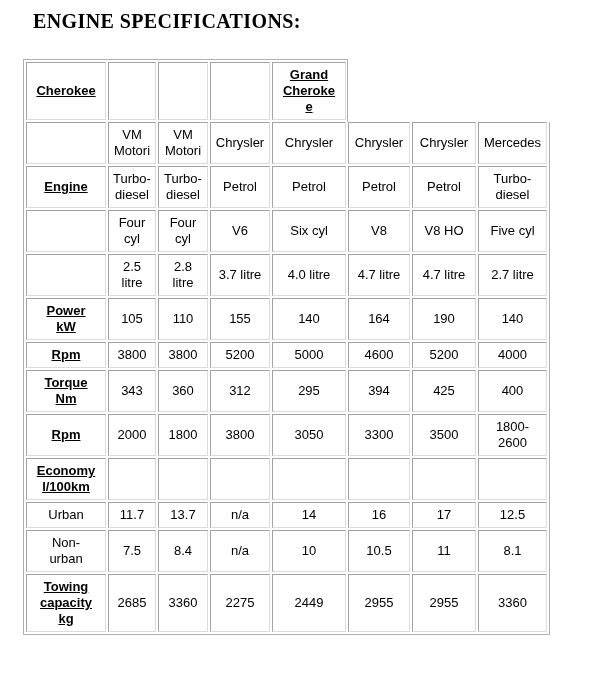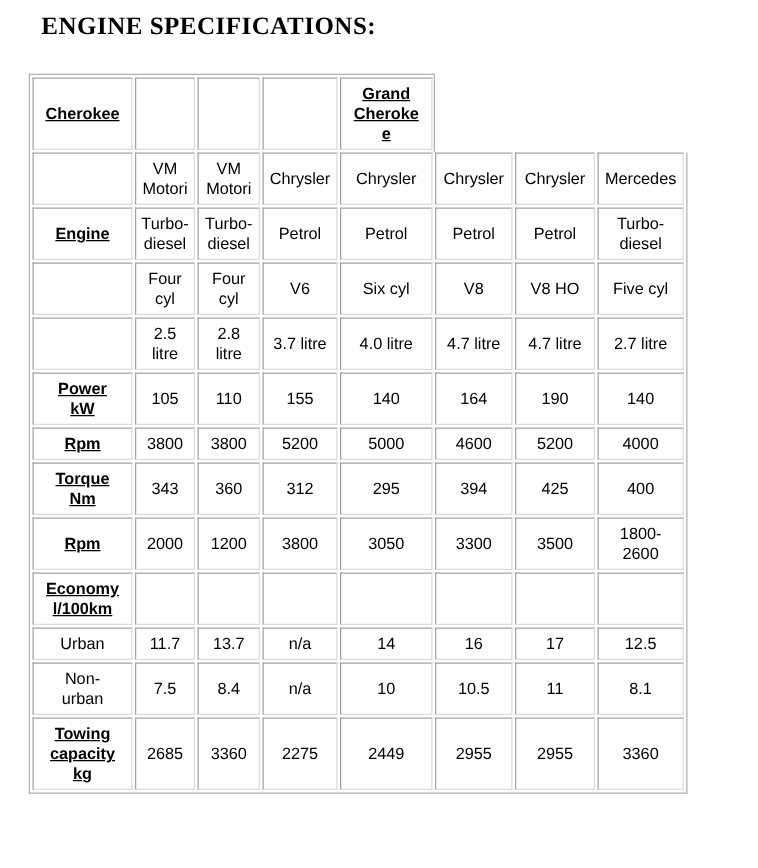--- a/index.html
+++ b/index.html
@@ -173,21 +173,21 @@
             <td>360</td>
             <td>312</td>
             <td>295</td>
             <td>394</td>
             <td>425</td>
             <td>400</td>
           </tr>
           <tr>
             <td class="b">Rpm</td>
             <td>2000</td>
-            <td>1200</td>
+            <td>1800</td>
             <td>3800</td>
             <td>3050</td>
             <td>3300</td>
             <td>3500</td>
             <td>1800-
 2600</td>
           </tr>
           <tr>
             <td class="b">Economy
 l/100km</td>

